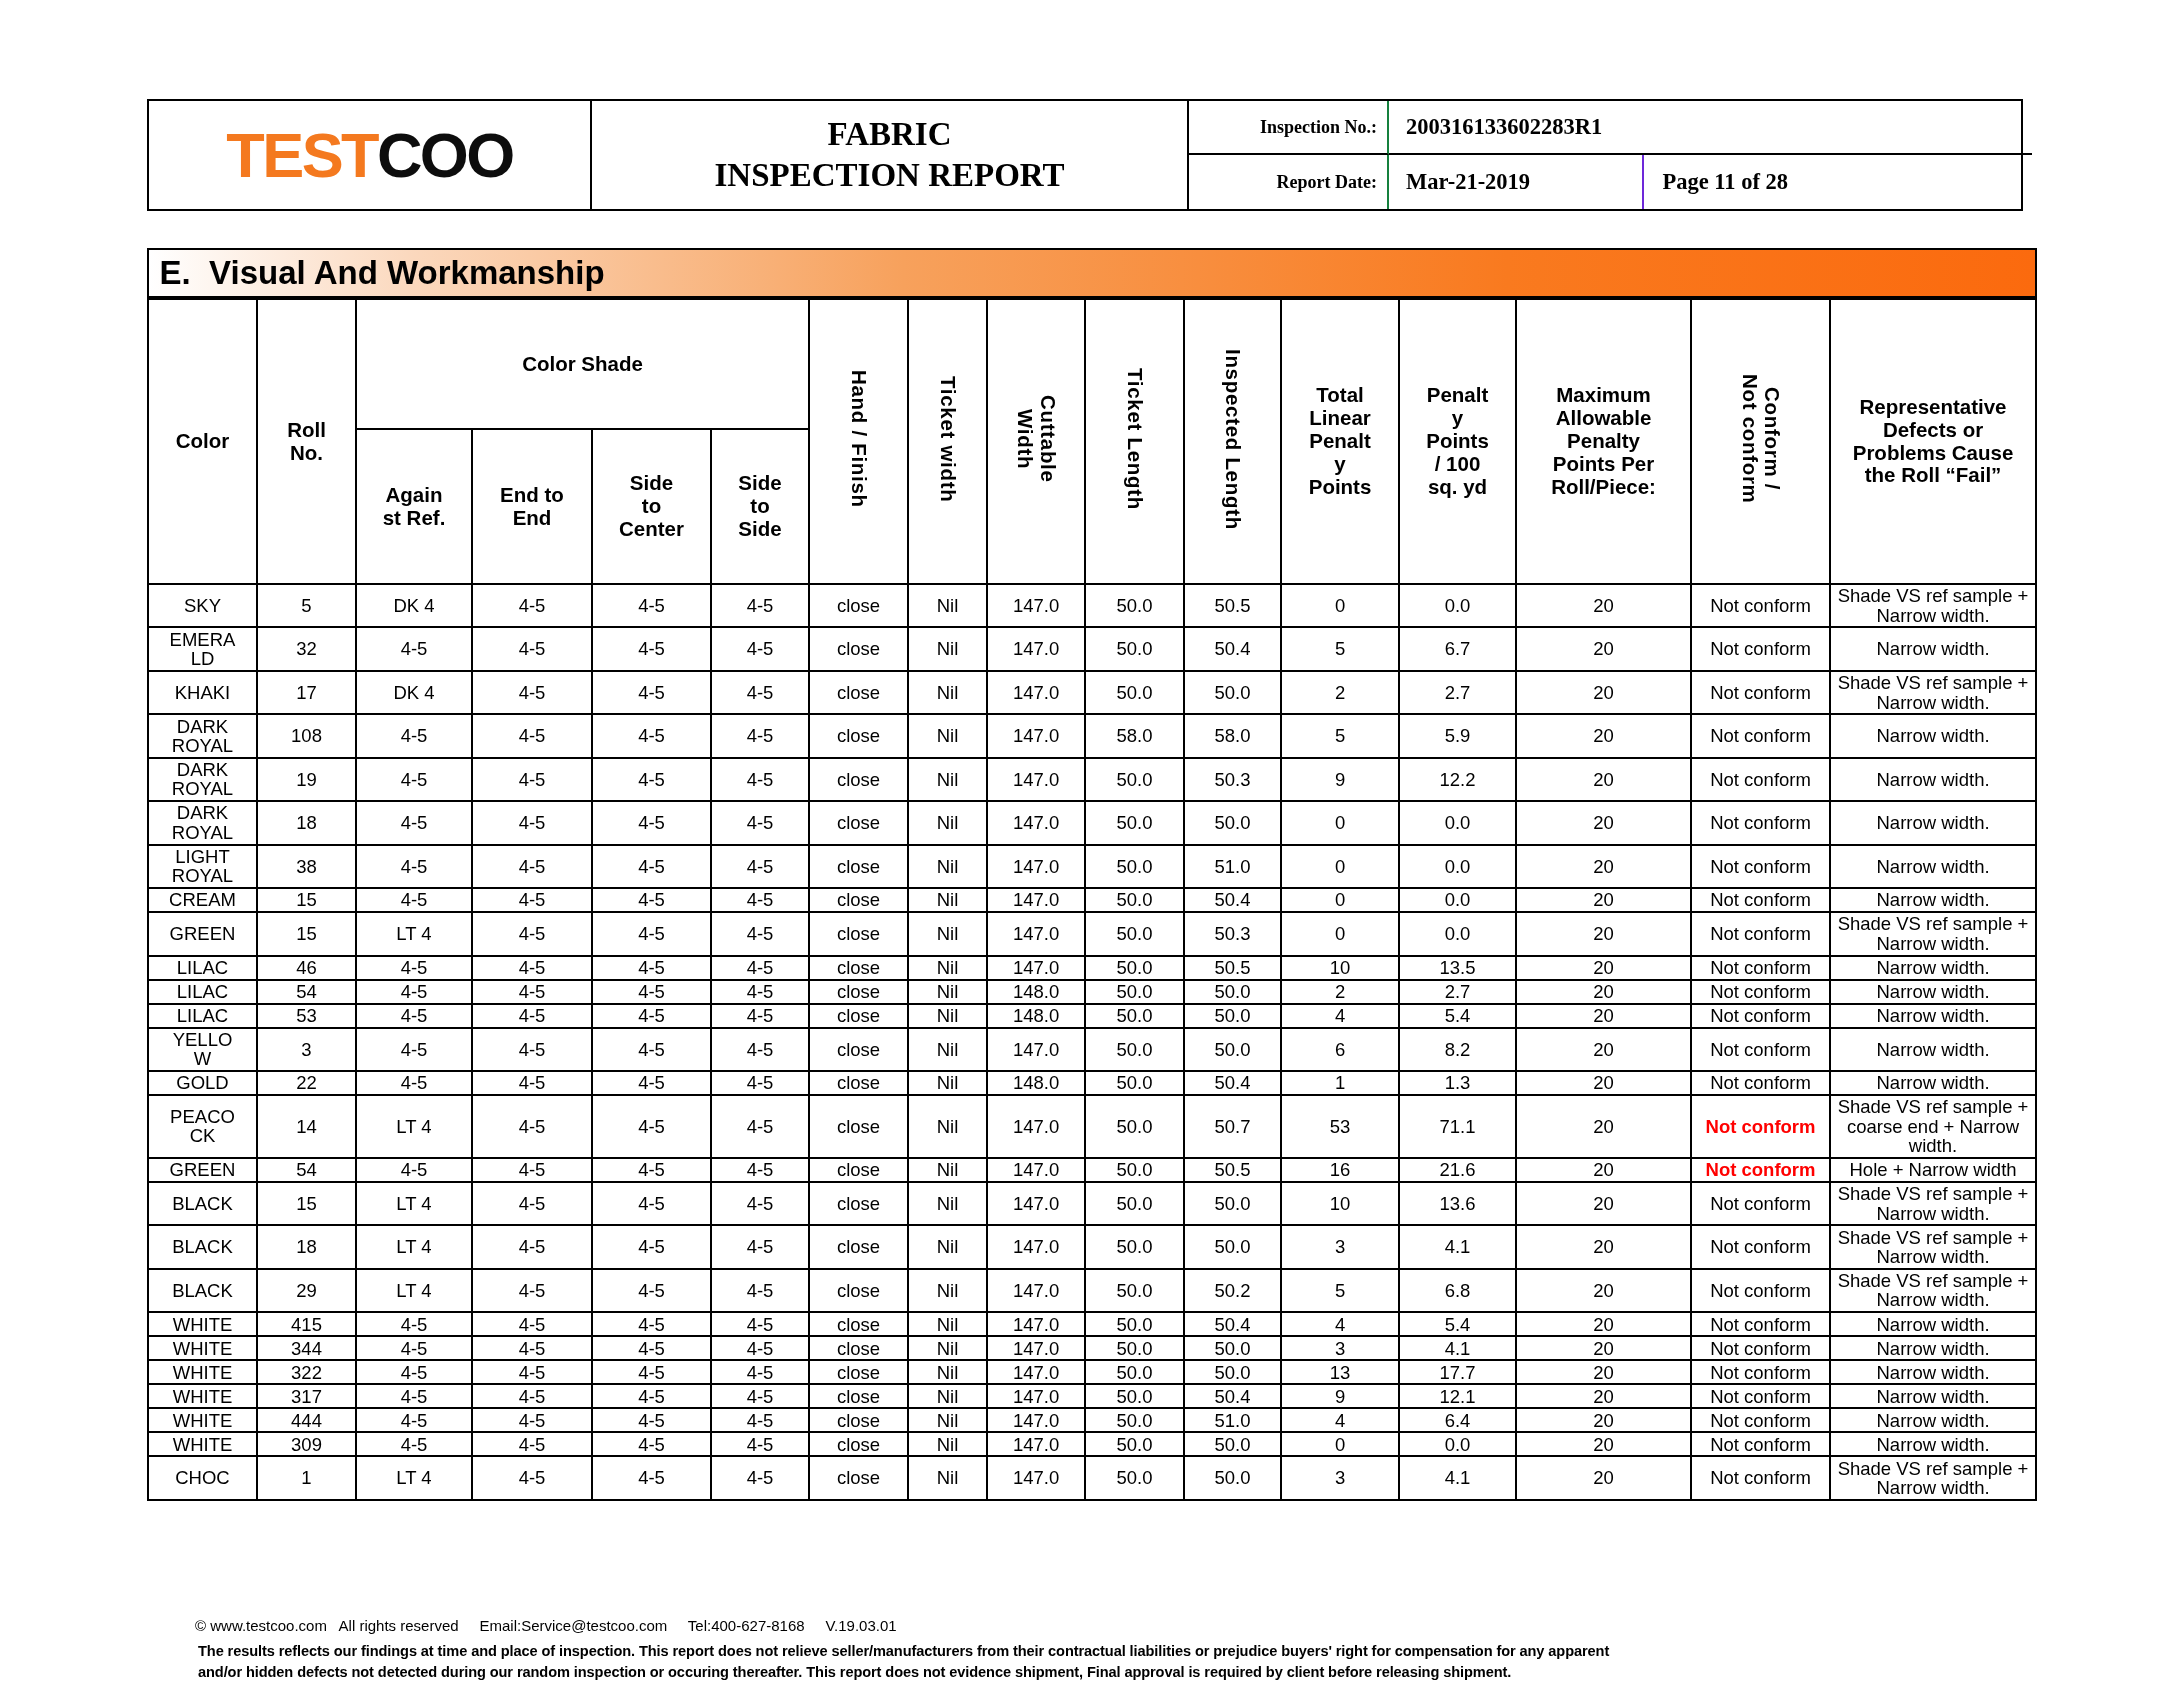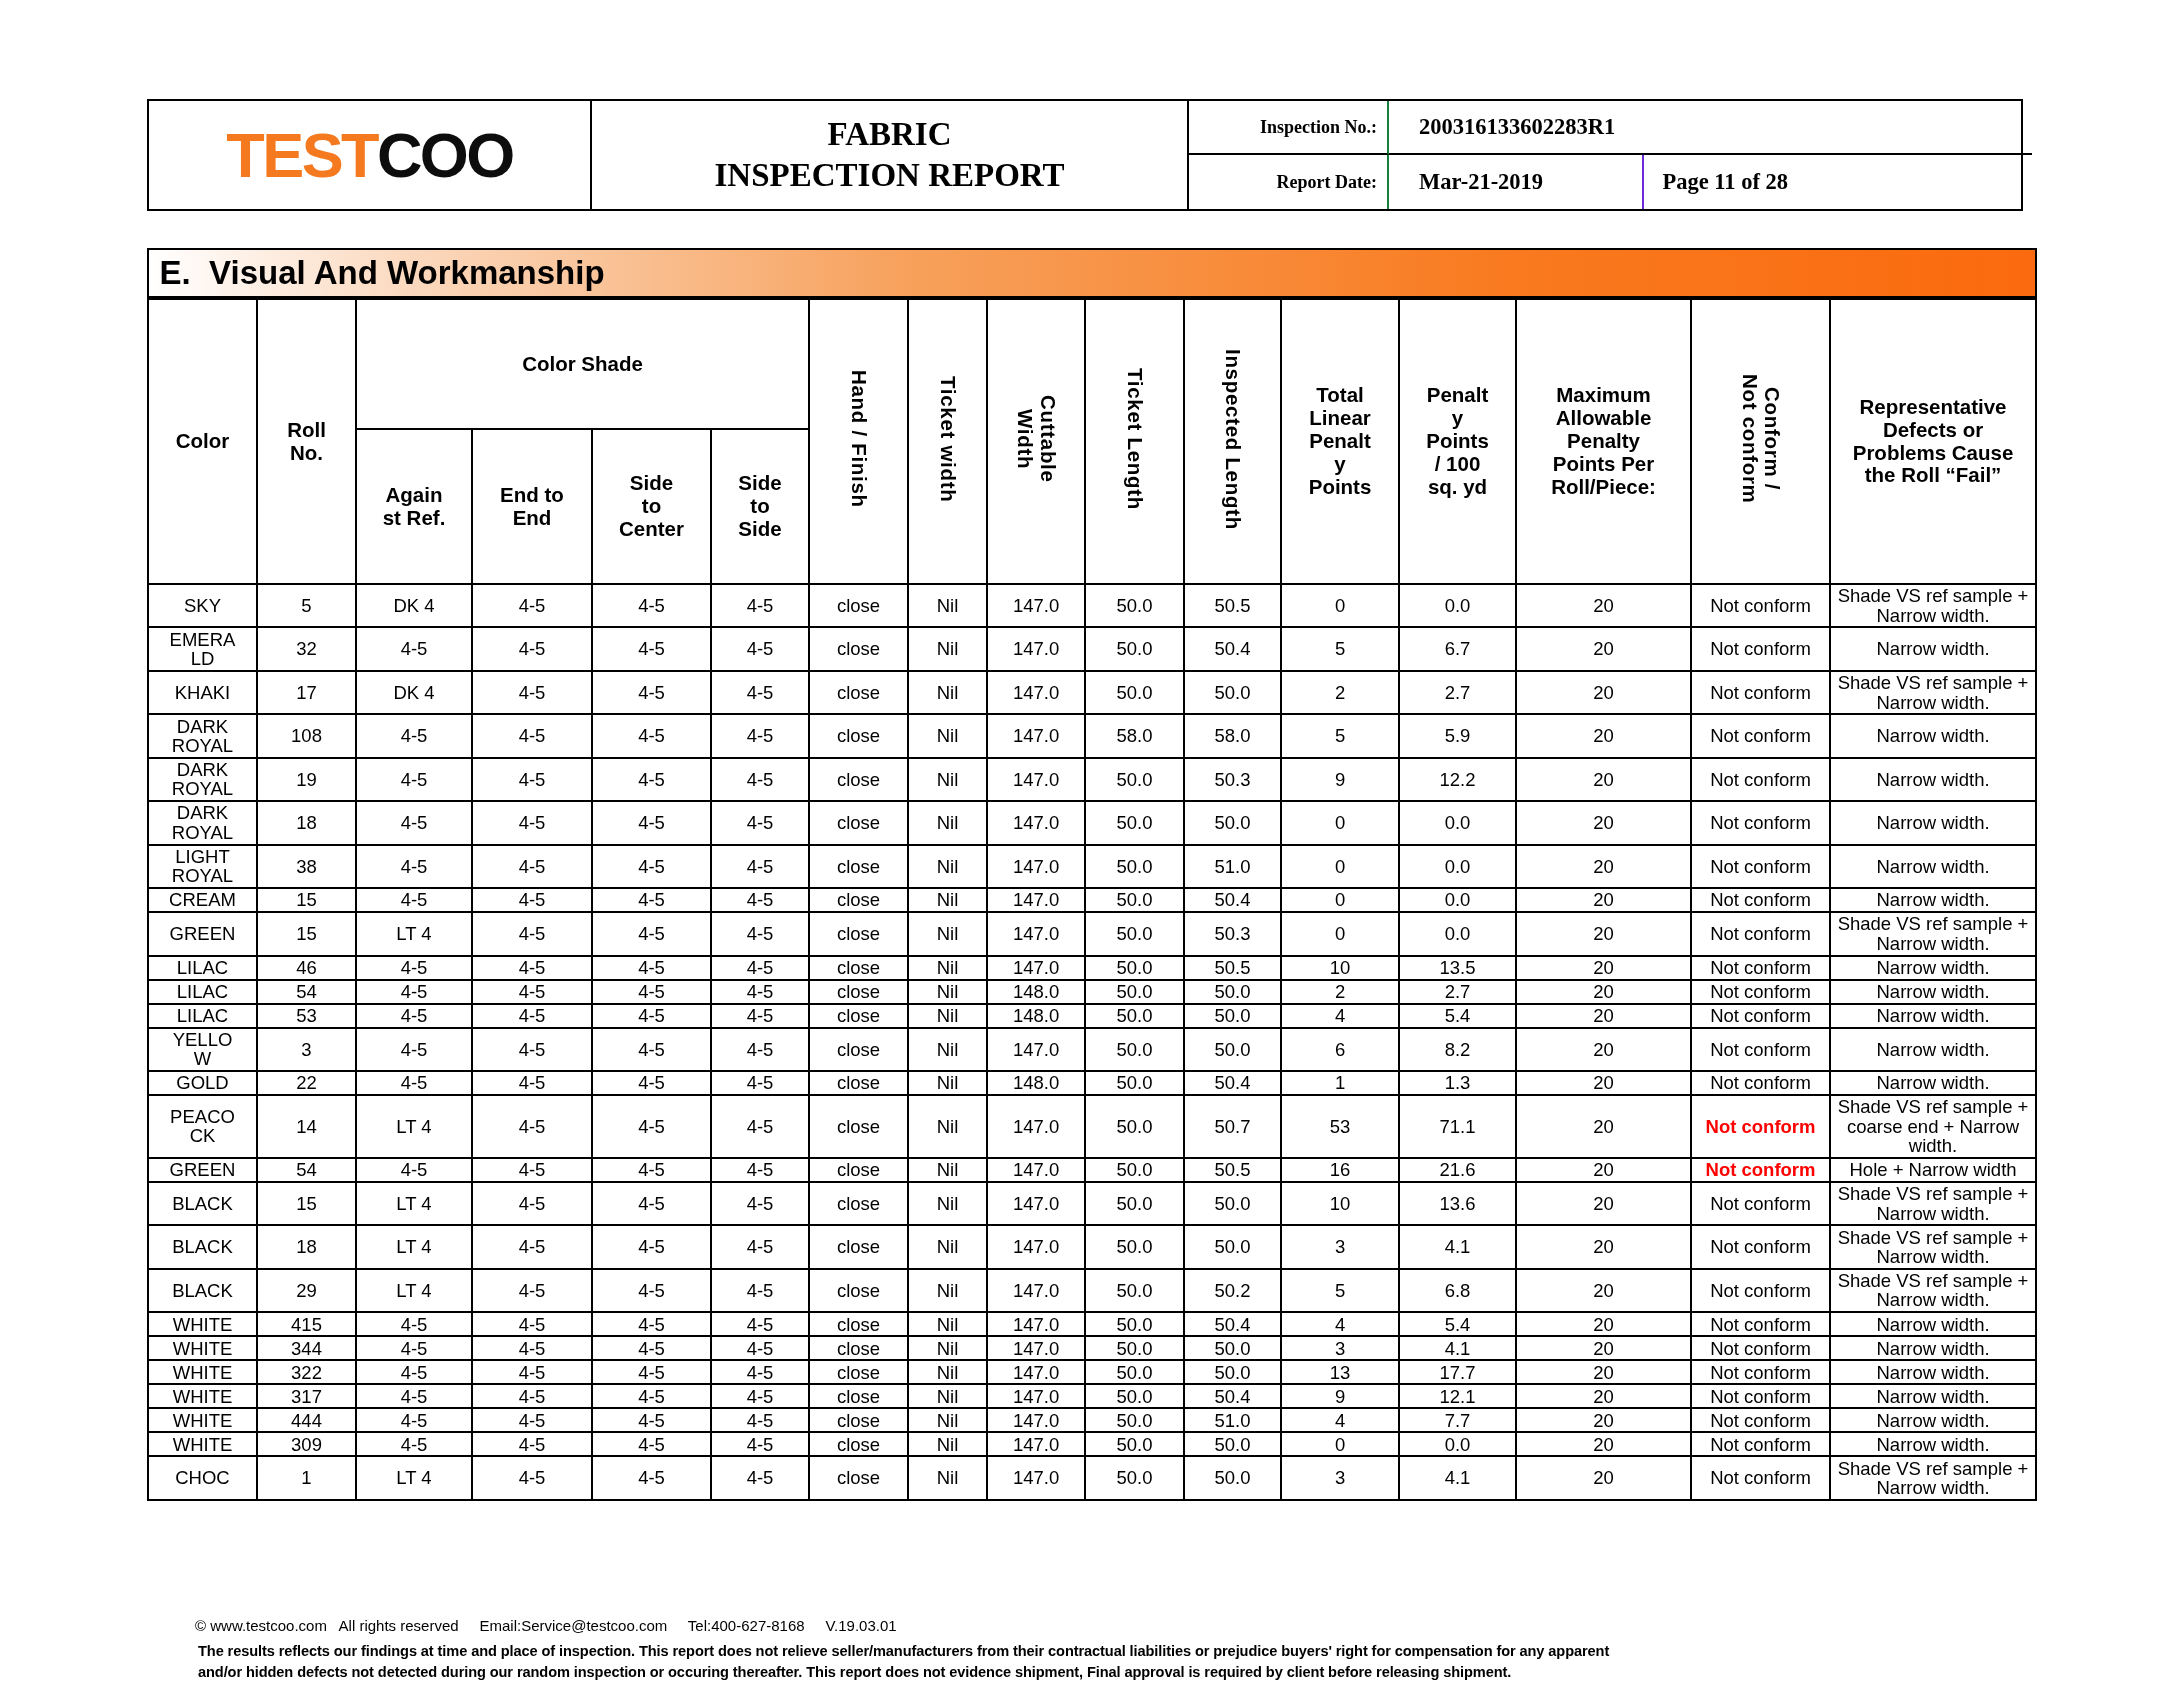--- a/index.html
+++ b/index.html
@@ -23,21 +23,21 @@
   .title-cell {
     grid-row:1/3; grid-column:2; border-right:2px solid #000;
     flex-direction:column; justify-content:center;
     font-family:"Liberation Serif", serif; font-weight:bold; font-size:33px; line-height:41px;
     text-align:center;
   }
   .hdr-label {
     font-family:"Liberation Serif", serif; font-weight:bold; font-size:18px;
     justify-content:flex-end; padding-right:10px; border-right:2px solid #15803d;
   }
-  .hdr-value { font-family:"Liberation Serif", serif; font-weight:bold; font-size:22.5px; padding-left:30px; }
+  .hdr-value { font-family:"Liberation Serif", serif; font-weight:bold; font-size:22.5px; padding-left:17px; }
   .r1 { border-bottom:2px solid #000; }
   .insp-label { grid-row:1; grid-column:3; }
   .insp-value { grid-row:1; grid-column:4/6; }
   .date-label { grid-row:2; grid-column:3; }
   .date-value { grid-row:2; grid-column:4; border-right:2px solid #6d28d9; }
   .page-cell  { grid-row:2; grid-column:5; padding-left:18.5px; font-family:"Liberation Serif", serif; font-weight:bold; font-size:22.5px; }
 
   
   .section-bar {
     position:absolute; left:147px; top:248px; width:1890px; height:50px;
@@ -599,21 +599,21 @@
           <td class="c2">4-5</td>
           <td class="c3">4-5</td>
           <td class="c4">4-5</td>
           <td class="c5">4-5</td>
           <td class="c6">close</td>
           <td class="c7">Nil</td>
           <td class="c8">147.0</td>
           <td class="c9">50.0</td>
           <td class="c10">51.0</td>
           <td class="c11">4</td>
-          <td class="c12">7.7</td>
+          <td class="c12">6.4</td>
           <td class="c13">20</td>
           <td class="c14">Not conform</td>
           <td class="c15">Narrow width.</td>
         </tr>
         <tr>
           <td class="c0">WHITE</td>
           <td class="c1">309</td>
           <td class="c2">4-5</td>
           <td class="c3">4-5</td>
           <td class="c4">4-5</td>

